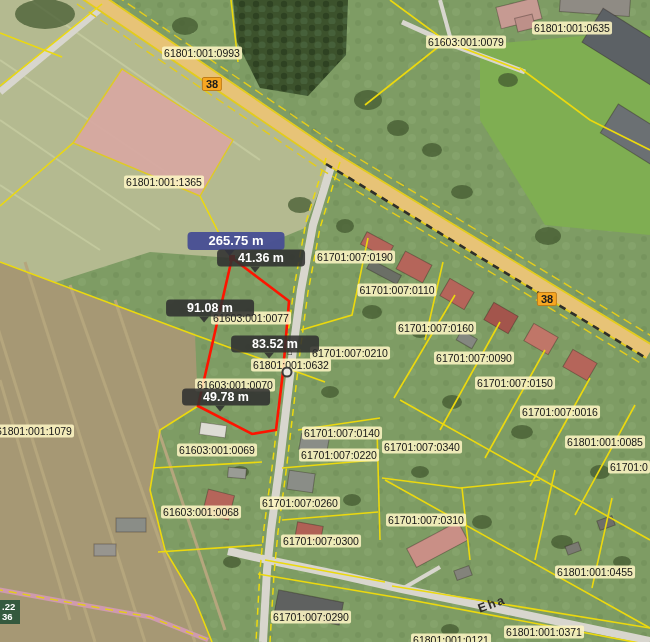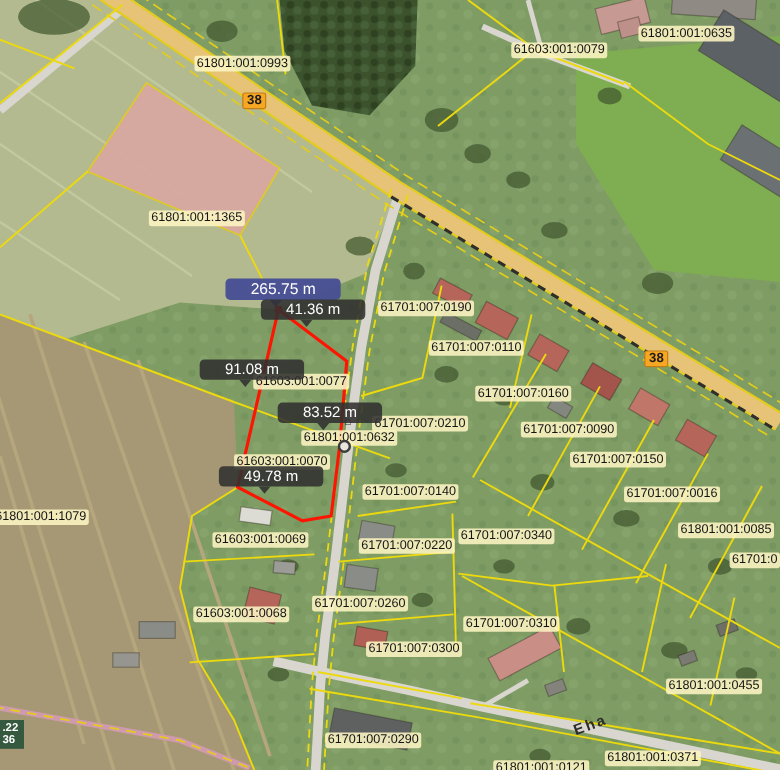--- a/index.html
+++ b/index.html
@@ -5,21 +5,21 @@
   html,body{margin:0;padding:0;background:#222;}
   #map{position:relative;width:650px;height:642px;overflow:hidden;
        font-family:"Liberation Sans","DejaVu Sans",sans-serif;background:#7e9c64;}
   #map svg{position:absolute;left:0;top:0;}
   #labels-layer{position:absolute;left:0;top:0;width:650px;height:642px;}
   .plabel{position:absolute;transform:translate(-50%,-50%);white-space:nowrap;
           font-size:10.5px;font-weight:normal;color:var(--label_text);
           background:var(--label_bg);padding:0 2px;border-radius:2px;line-height:13px;}
   .plabel.anchor-left{transform:translate(0,-50%);}
   .mbadge{position:absolute;transform:translate(-50%,-50%);white-space:nowrap;
-          font-size:12.5px;font-weight:normal;color:var(--measure_text);
+          font-size:12.5px;font-weight:bold;color:var(--measure_text);
           background:var(--measure_bg);padding:1px 21px 2px;border-radius:4px;}
   .mbadge::after{content:"";position:absolute;left:38%;bottom:-6px;
           border:6px solid transparent;border-top-color:var(--measure_bg);
           border-bottom:0;border-left-width:5px;border-right-width:5px;}
   .mbadge.primary{background:var(--measure_primary_bg);font-size:13px;}
   .mbadge.primary::after{border-top-color:var(--measure_primary_bg);}
   .rbadge{position:absolute;transform:translate(-50%,-50%);font-size:11px;font-weight:bold;
           color:#1c1c1c;background:var(--road_badge_bg);border:1.5px solid var(--road_badge_border);
           padding:0 3px;border-radius:2px;line-height:12px;}
   .street{position:absolute;font-size:12.5px;font-weight:bold;color:#2e2c28;
@@ -211,32 +211,32 @@
       <div class="plabel" style="left: 164px; top: 182px;">61801:001:1365</div>
       <div class="plabel" style="left: 251px; top: 318px;">61603:001:0077</div>
       <div class="plabel" style="left: 355px; top: 257px;">61701:007:0190</div>
       <div class="plabel" style="left: 397px; top: 290px;">61701:007:0110</div>
       <div class="plabel" style="left: 436px; top: 328px;">61701:007:0160</div>
       <div class="plabel" style="left: 350px; top: 353px;">61701:007:0210</div>
       <div class="plabel" style="left: 291px; top: 365px;">61801:001:0632</div>
       <div class="plabel" style="left: 474px; top: 358px;">61701:007:0090</div>
       <div class="plabel" style="left: 515px; top: 383px;">61701:007:0150</div>
       <div class="plabel" style="left: 235px; top: 385px;">61603:001:0070</div>
-      <div class="plabel" style="left: 342px; top: 410px;">61701:007:0140</div>
+      <div class="plabel" style="left: 342px; top: 433px;">61701:007:0140</div>
       <div class="plabel" style="left: 560px; top: 412px;">61701:007:0016</div>
       <div class="plabel anchor-left" style="left: -6px; top: 431px;">61801:001:1079</div>
       <div class="plabel" style="left: 605px; top: 442px;">61801:001:0085</div>
       <div class="plabel" style="left: 422px; top: 447px;">61701:007:0340</div>
       <div class="plabel" style="left: 217px; top: 450px; text-align: center;">61603:001:0069</div>
       <div class="plabel" style="left: 339px; top: 455px; text-align: center;">61701:007:0220</div>
       <div class="plabel anchor-left" style="left: 608px; top: 467px;">61701:0</div>
       <div class="plabel" style="left: 300px; top: 503px;">61701:007:0260</div>
       <div class="plabel" style="left: 201px; top: 512px;">61603:001:0068</div>
       <div class="plabel" style="left: 426px; top: 520px;">61701:007:0310</div>
-      <div class="plabel" style="left: 321px; top: 541px; margin-left: 24px;">61701:007:0300</div>
+      <div class="plabel" style="left: 321px; top: 541px;">61701:007:0300</div>
       <div class="plabel" style="left: 595px; top: 572px;">61801:001:0455</div>
       <div class="plabel" style="left: 311px; top: 617px;">61701:007:0290</div>
       <div class="plabel" style="left: 544px; top: 632px;">61801:001:0371</div>
       <div class="plabel" style="left: 451px; top: 640px;">61801:001:0121</div>
       <div class="mbadge primary" style="left: 236px; top: 241px;">265.75 m</div>
       <div class="mbadge" style="left: 261px; top: 258px;">41.36 m</div>
       <div class="mbadge" style="left: 210px; top: 308px;">91.08 m</div>
       <div class="mbadge" style="left: 275px; top: 344px;">83.52 m</div>
       <div class="mbadge" style="left: 226px; top: 397px;">49.78 m</div>
       <div class="rbadge" style="left: 212px; top: 84px;">38</div>

